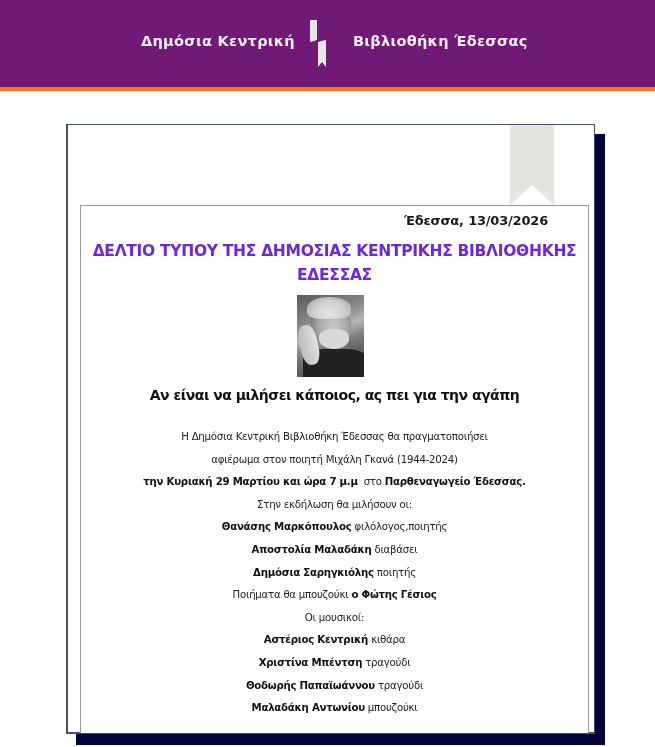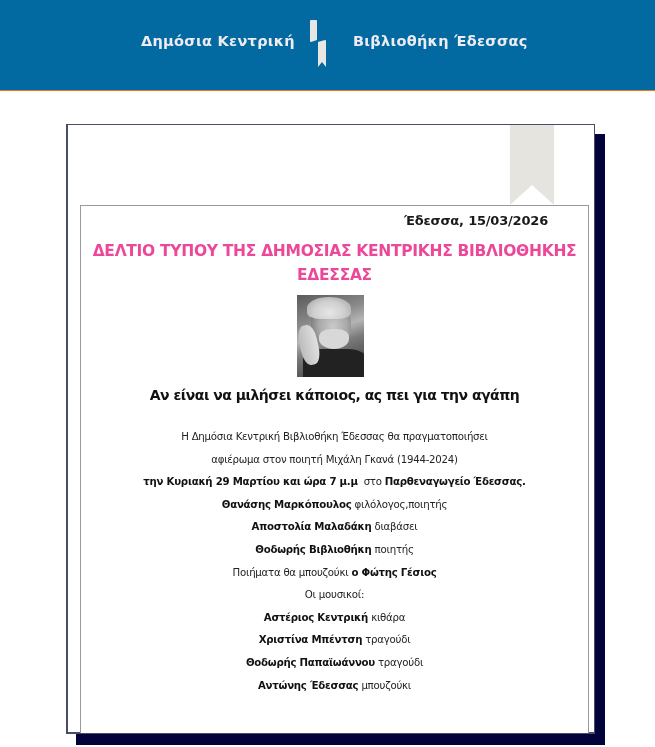--- a/index.html
+++ b/index.html
@@ -4,22 +4,22 @@
   <style>
     * { box-sizing: border-box; margin: 0; padding: 0; }
     html, body {
       width: 655px; height: 747px; overflow: hidden;
       background: #ffffff;
       font-family: "Liberation Sans", "DejaVu Sans", sans-serif;
       color: #111;
     }
     .header {
       position: absolute; left: 0; top: 0; width: 655px; height: 91px;
-      background: #0369a1;
-      border-bottom: 1px solid #f97316;
+      background: #701a75;
+      border-bottom: 4px solid #f97316;
     }
     .brand-left, .brand-right {
       position: absolute; top: 33px;
       color: #ececf2; font-size: 14.5px; font-weight: bold;
       letter-spacing: 0.3px; white-space: nowrap;
       font-family: "DejaVu Sans", sans-serif;
     }
     .brand-left { right: 360px; }
     .brand-right { left: 337px; margin-left: 16px; }
     .logo {
@@ -49,21 +49,21 @@
       border-bottom: none;
     }
     .doc-date {
       position: absolute; right: 40px; top: 7px;
       font-size: 13px; font-weight: bold; color: #1a1a1a;
       font-family: "DejaVu Sans", sans-serif; letter-spacing: -0.2px;
     }
     .doc-title {
       position: absolute; left: 0; width: 100%; top: 33px;
       text-align: center; font-size: 15.5px; font-weight: bold; line-height: 24px;
-      color: #ec4899; font-family: "DejaVu Sans", sans-serif; letter-spacing: -0.3px;
+      color: #6d28d9; font-family: "DejaVu Sans", sans-serif; letter-spacing: -0.3px;
     }
     .photo {
       position: absolute; left: 216px; top: 89px; width: 67px; height: 82px;
       background: linear-gradient(160deg, #5a5a5a 0%, #8a8a8a 30%, #b5b5b5 45%, #7a7a7a 60%, #2e2e2e 100%);
       overflow: hidden;
     }
     .photo .head {
       position: absolute; left: 14px; top: 6px; width: 40px; height: 46px;
       border-radius: 48% 48% 42% 42%;
       background: radial-gradient(ellipse at 55% 55%, #c9c9c9 0%, #a9a9a9 45%, #7b7b7b 75%, #5c5c5c 100%);
@@ -114,43 +114,44 @@
     <path d="M11 22 L18 20 Q19 20 19 21 L19 47 L15 42 L11 47 Z" fill="#e9e7e3"></path>
   </svg>
   <span class="brand-right">Βιβλιοθήκη Έδεσσας</span>
 </div>
 
 <div class="shadow"></div>
 <div class="card"></div>
 <div class="ribbon"></div>
 
 <div class="doc">
-  <div class="doc-date">Έδεσσα, 15/03/2026</div>
+  <div class="doc-date">Έδεσσα, 13/03/2026</div>
   <div class="doc-title">
     <div>ΔΕΛΤΙΟ ΤΥΠΟΥ ΤΗΣ ΔΗΜΟΣΙΑΣ ΚΕΝΤΡΙΚΗΣ ΒΙΒΛΙΟΘΗΚΗΣ</div>
     <div>ΕΔΕΣΣΑΣ</div>
   </div>
 
   <div class="photo" title="Portrait of poet Michalis Ganas (black and white)">
     <div class="body"></div>
     <div class="head"></div>
     <div class="hair"></div>
     <div class="beard"></div>
     <div class="hand"></div>
   </div>
 
   <div class="headline">Αν είναι να μιλήσει κάποιος, ας πει για την αγάπη</div>
 
   <div class="lines">
     <div class="line">Η Δημόσια Κεντρική Βιβλιοθήκη Έδεσσας θα πραγματοποιήσει</div>
     <div class="line">αφιέρωμα στον ποιητή Μιχάλη Γκανά (1944-2024)</div>
     <div class="line"><b>την Κυριακή 29 Μαρτίου και ώρα 7 μ.μ</b><span style="white-space:pre">  στο </span><b>Παρθεναγωγείο Έδεσσας.</b></div>
+    <div class="line">Στην εκδήλωση θα μιλήσουν οι:</div>
     <div class="line"><b>Θανάσης Μαρκόπουλος</b> <span>φιλόλογος,ποιητής</span></div>
     <div class="line"><b>Αποστολία Μαλαδάκη</b> <span>διαβάσει</span></div>
-    <div class="line"><b>Θοδωρής Βιβλιοθήκη</b> <span>ποιητής</span></div>
+    <div class="line"><b>Δημόσια Σαρηγκιόλης</b> <span>ποιητής</span></div>
     <div class="line"><span>Ποιήματα θα μπουζούκι </span><b>ο Φώτης Γέσιος</b></div>
     <div class="line">Οι μουσικοί:</div>
     <div class="line"><b>Αστέριος Κεντρική</b> <span>κιθάρα</span></div>
     <div class="line"><b>Χριστίνα Μπέντση</b> <span>τραγούδι</span></div>
     <div class="line"><b>Θοδωρής Παπαϊωάννου</b> <span>τραγούδι</span></div>
-    <div class="line"><b>Αντώνης Έδεσσας</b> <span>μπουζούκι</span></div>
+    <div class="line"><b>Μαλαδάκη Αντωνίου</b> <span>μπουζούκι</span></div>
   </div>
 </div>
 
 </body></html>

